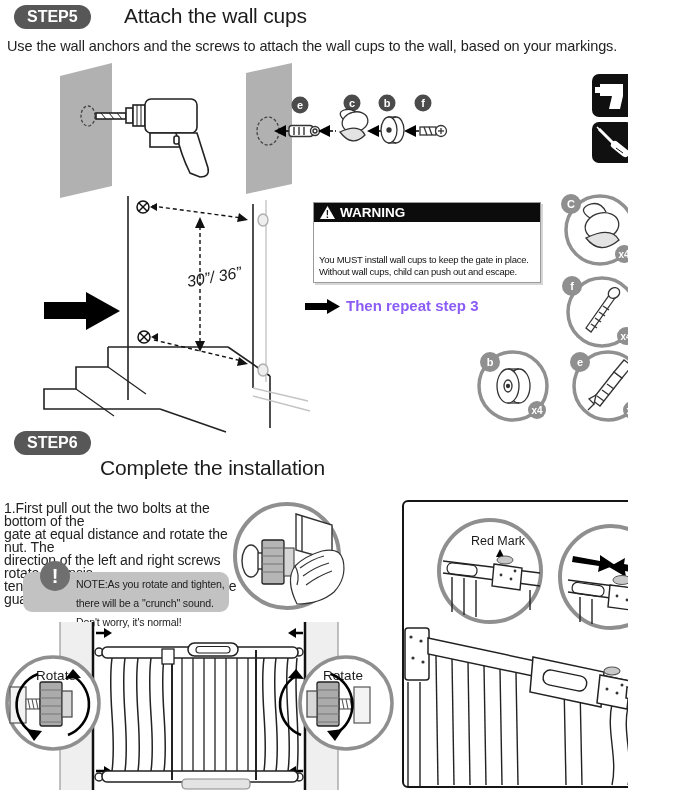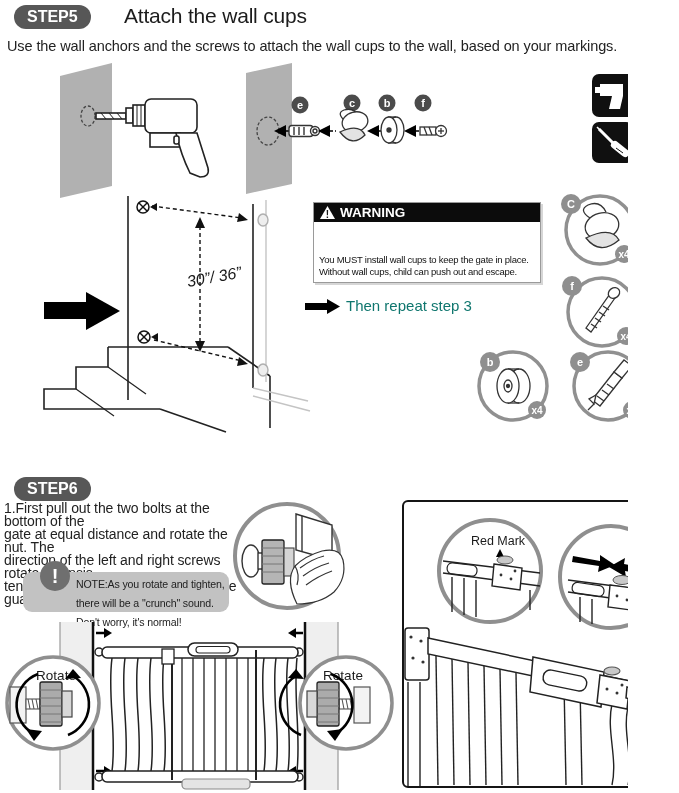--- a/index.html
+++ b/index.html
@@ -10,21 +10,21 @@
               padding:3px 13px;border-radius:14px;letter-spacing:0px;}
   .step-title{font-size:21px;color:#1c1c1c;letter-spacing:-0.2px;}
   .s5-instr{font-size:14.5px;letter-spacing:-0.1px;color:#222;font-weight:500;}
   .s6-text{font-size:14px;line-height:13px;letter-spacing:-0.1px;color:#222;
            white-space:pre-line;width:250px;}
   .warnbox{width:226px;border:1px solid #9a9a9a;background:#fff;box-shadow:2px 2px 0 #d6d6d6;}
   .warnhead{background:#0c0c0c;color:#fff;display:flex;align-items:center;gap:5px;
             padding:2px 6px;font-weight:bold;font-size:13.5px;}
   .warnbody{font-size:9.5px;letter-spacing:-0.25px;line-height:12px;padding:4px 5px;
             color:#111;white-space:pre-line;font-weight:500;margin-top:28px;}
-  .repeat{font-size:15px;font-weight:400;color:#0f766e;}
+  .repeat{font-size:15px;font-weight:700;color:#8b5cf6;}
   .notebubble{background:#c2c2c2;border-radius:9px;width:206px;height:40px;}
   .notetext{font-size:10.6px;line-height:19px;letter-spacing:-0.15px;color:#222;
             white-space:pre-line;font-weight:500;}
   .noteicon{width:30px;height:30px;border-radius:50%;background:#6f6f6f;color:#fff;
             font-weight:bold;font-size:20px;text-align:center;line-height:30px;}
   svg{font-family:"Liberation Sans",sans-serif;}
   svg text{fill:#1a1a1a;}
   .lab{fill:#ffffff;font-size:11px;font-weight:bold;text-anchor:middle;}
   .x4{fill:#ffffff;font-size:10px;font-weight:bold;text-anchor:middle;}
 </style>
@@ -256,21 +256,22 @@
         <text x="7.5" y="11.5" text-anchor="middle" font-size="10" font-weight="bold" fill="#000">!</text>
       </svg>
       <span>WARNING</span>
     </div>
     <div class="warnbody">You MUST install wall cups to keep the gate in place.
 Without wall cups, child can push out and escape.</div>
   </div>
 
   <div class="abs repeat" style="left:346px;top:297px;">Then repeat step 3</div>
 
-  <div class="abs step-badge" style="left:14px;top:477px;">STEP6</div>
+  <div class="abs step-badge" style="left:14px;top:431px;">STEP6</div>
+  <div class="abs step-title" style="left:100px;top:456px;">Complete the installation</div>
   <div class="abs s6-text" style="left:4px;top:502px;">1.First pull out the two bolts at the bottom of the
 gate at equal distance and rotate the nut. The
 direction of the left and right screws rotate inconsis-
 tently.Pay attention to the signs on the guard bar.</div>
 
   <div class="abs notebubble" style="left:23px;top:572px;"></div>
   <div class="abs noteicon" style="left:40px;top:561px;">!</div>
   <div class="abs notetext" style="left:76px;top:575px;">NOTE:As you rotate and tighten,
 there will be a "crunch" sound.
 Don't worry, it's normal!</div>

